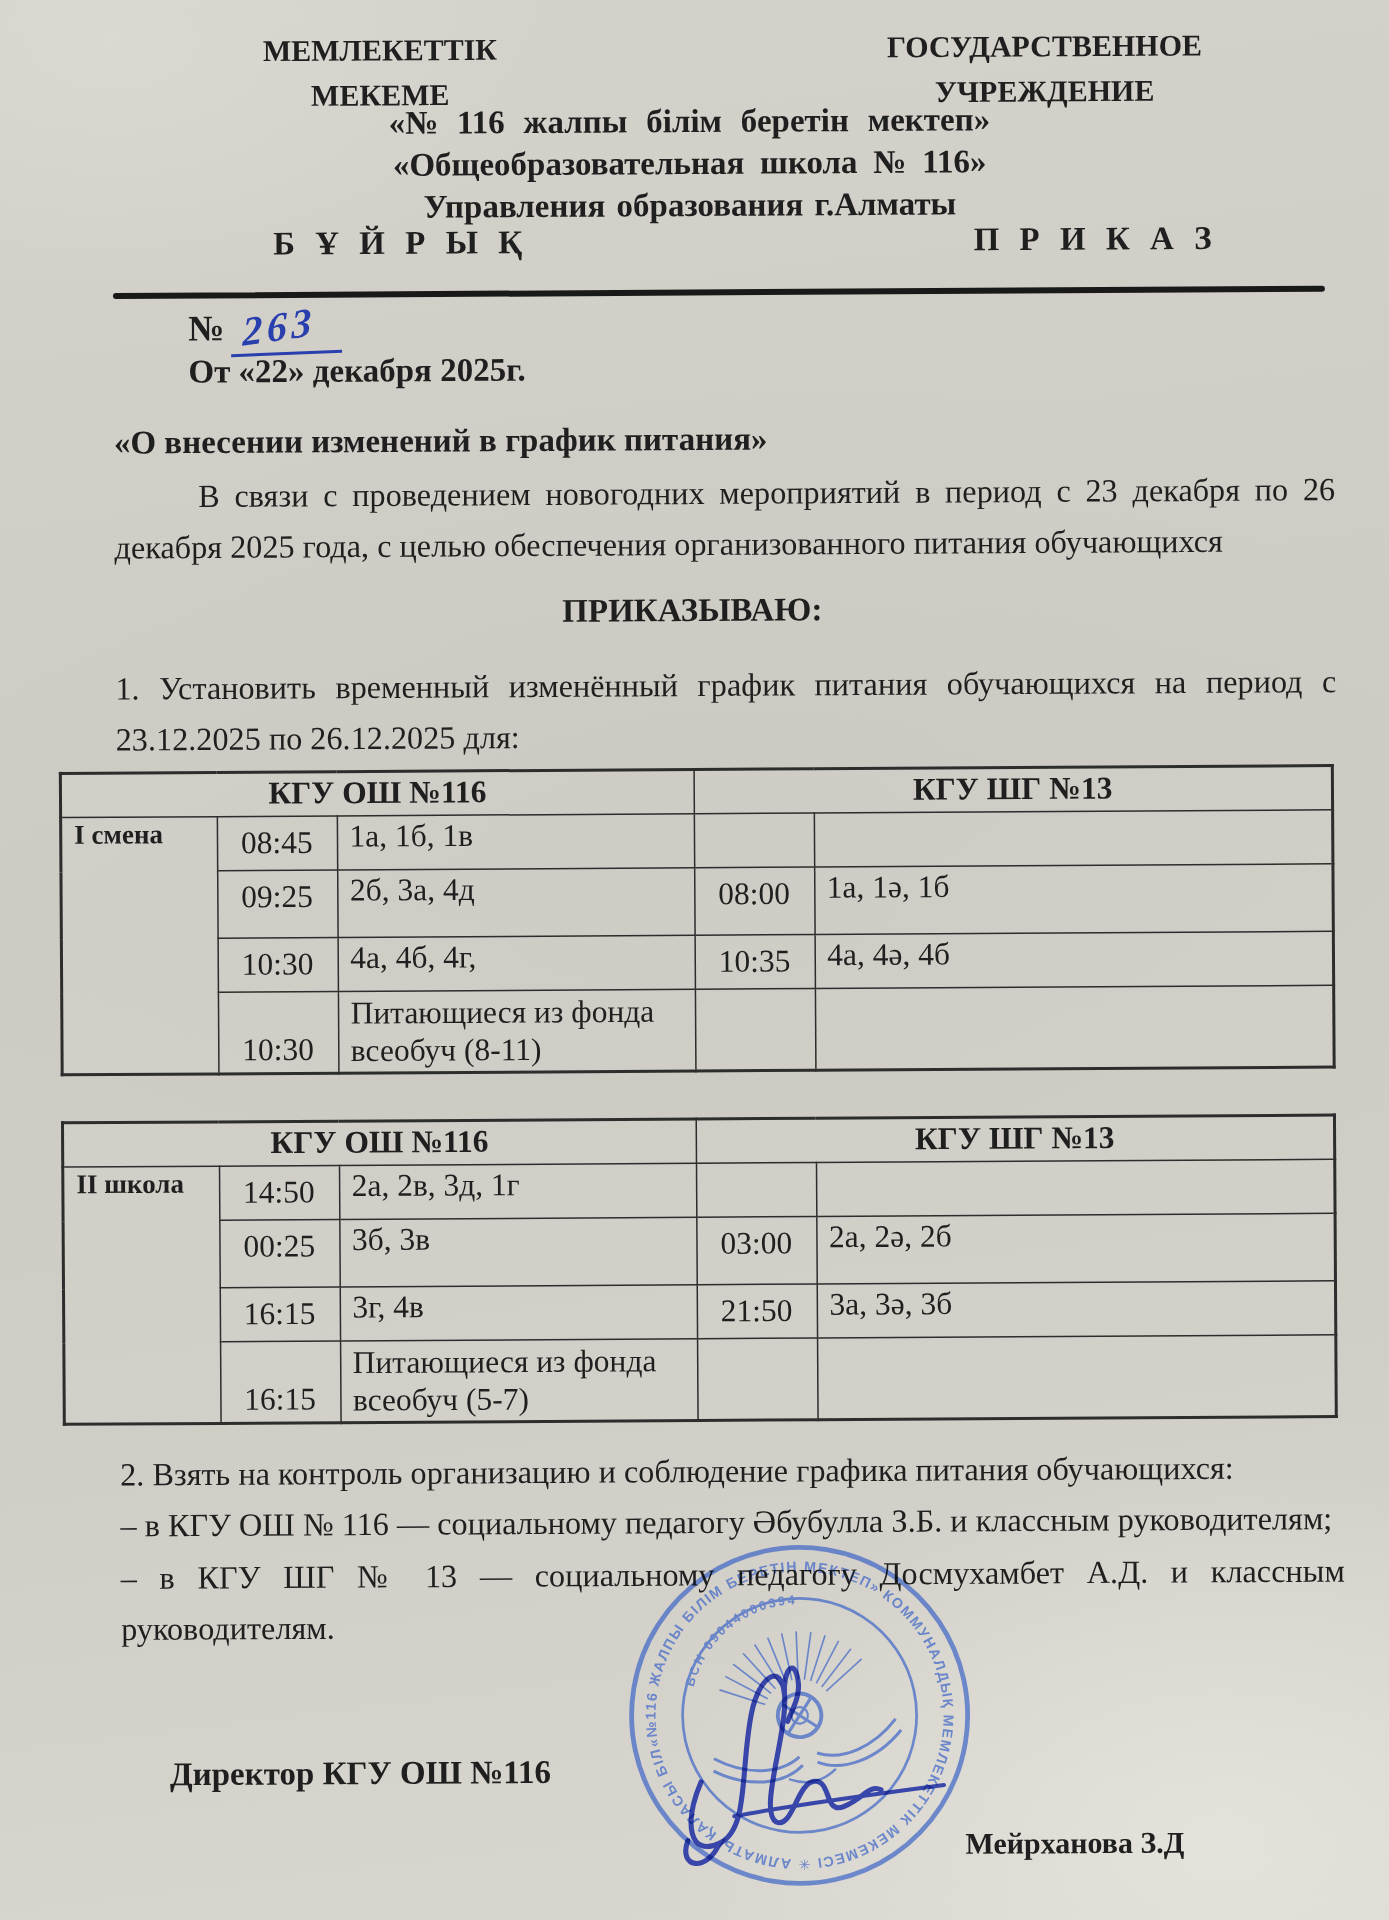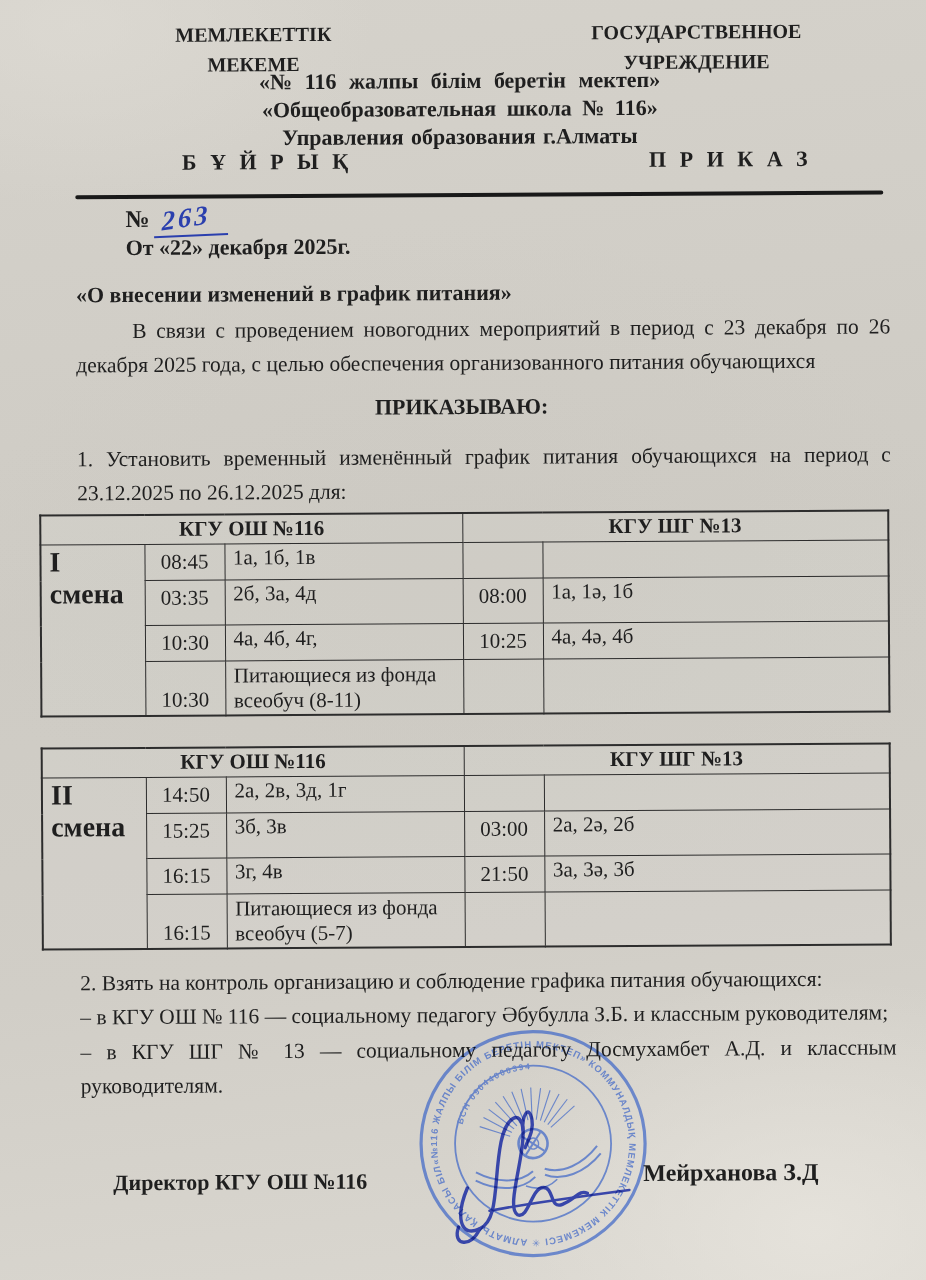--- a/index.html
+++ b/index.html
@@ -27,27 +27,27 @@
   .para{font-size:21.5px;line-height:1.56;text-align:justify;}
   .intro{left:78px;top:313px;width:814px;text-indent:56px;}
   .resolve{left:0;top:394px;width:926px;text-align:center;font-size:22px;font-weight:bold;}
   .item1{left:78px;top:441px;width:814px;}
   .item2{left:78px;top:964px;width:816px;line-height:1.6;}
   .sched{border-collapse:collapse;table-layout:fixed;width:848px;font-size:21px;background:rgba(255,255,255,.06);}
   .sched,.sched td{border:1.7px solid #2d2d2d;}
   .sched{border-width:2.6px;}
   .sched td{padding:1px 8px;vertical-align:top;overflow:hidden;}
   .th-school{text-align:center;font-weight:bold;height:26px;padding:0 4px;}
-  .shift-cell{font-weight:bold;vertical-align:middle;font-size:28px;padding-left:7px;}
+  .shift-cell{font-weight:bold;vertical-align:middle;font-size:18px;padding-left:7px;}
   td.tm{text-align:center;padding:5px 2px;}
   tr.rA{height:31px;} tr.rB{height:45px;} tr.rC{height:31px;} tr.rD{height:51px;}
   tr.rD td.tm{vertical-align:bottom;padding-bottom:2px;}
   tr.rD td.cls{line-height:1.18;padding-top:2px;}
   .sig-row-label{left:110px;top:1168px;font-size:22px;font-weight:bold;}
-  .sig-row-name{left:640px;top:1161px;font-size:24px;font-weight:bold;}
+  .sig-row-name{left:640px;top:1220px;font-size:20px;font-weight:bold;}
   .stamp-box{left:406px;top:1020px;width:248px;height:248px;mix-blend-mode:multiply;}
   .sign-box{left:428px;top:1078px;width:240px;height:185px;mix-blend-mode:multiply;}
   .stamp-text{font-family:"Liberation Sans","DejaVu Sans",sans-serif;font-weight:bold;}
 </style>
 </head>
 <body>
 
 <div class="content">
 
   <div class="abs org-block" style="left:142px;top:18px;">
@@ -95,29 +95,29 @@
         <td class="th-school" colspan="2">КГУ ШГ №13</td>
       </tr>
       <tr class="rA">
         <td class="shift-cell" rowspan="4">I смена</td>
         <td class="tm">08:45</td>
         <td class="cls">1а, 1б, 1в</td>
         <td class="tm"></td>
         <td class="cls"></td>
       </tr>
       <tr class="rB">
-        <td class="tm">03:35</td>
+        <td class="tm">09:25</td>
         <td class="cls">2б, 3а, 4д</td>
         <td class="tm">08:00</td>
         <td class="cls">1а, 1ә, 1б</td>
       </tr>
       <tr class="rC">
         <td class="tm">10:30</td>
         <td class="cls">4а, 4б, 4г,</td>
-        <td class="tm">10:25</td>
+        <td class="tm">10:35</td>
         <td class="cls">4а, 4ә, 4б</td>
       </tr>
       <tr class="rD">
         <td class="tm">10:30</td>
         <td class="cls">Питающиеся из фонда всеобуч (8-11)</td>
         <td class="tm"></td>
         <td class="cls"></td>
       </tr>
     </tbody>
   </table>
@@ -129,28 +129,28 @@
         <col style="width:238px">
         <col style="width:80px">
         <col style="width:346px">
       </colgroup>
     <tbody>
       <tr>
         <td class="th-school" colspan="3">КГУ ОШ №116</td>
         <td class="th-school" colspan="2">КГУ ШГ №13</td>
       </tr>
       <tr class="rA">
-        <td class="shift-cell" rowspan="4">II смена</td>
+        <td class="shift-cell" rowspan="4">II школа</td>
         <td class="tm">14:50</td>
         <td class="cls">2а, 2в, 3д, 1г</td>
         <td class="tm"></td>
         <td class="cls"></td>
       </tr>
       <tr class="rB">
-        <td class="tm">15:25</td>
+        <td class="tm">00:25</td>
         <td class="cls">3б, 3в</td>
         <td class="tm">03:00</td>
         <td class="cls">2а, 2ә, 2б</td>
       </tr>
       <tr class="rC">
         <td class="tm">16:15</td>
         <td class="cls">3г, 4в</td>
         <td class="tm">21:50</td>
         <td class="cls">3а, 3ә, 3б</td>
       </tr>

